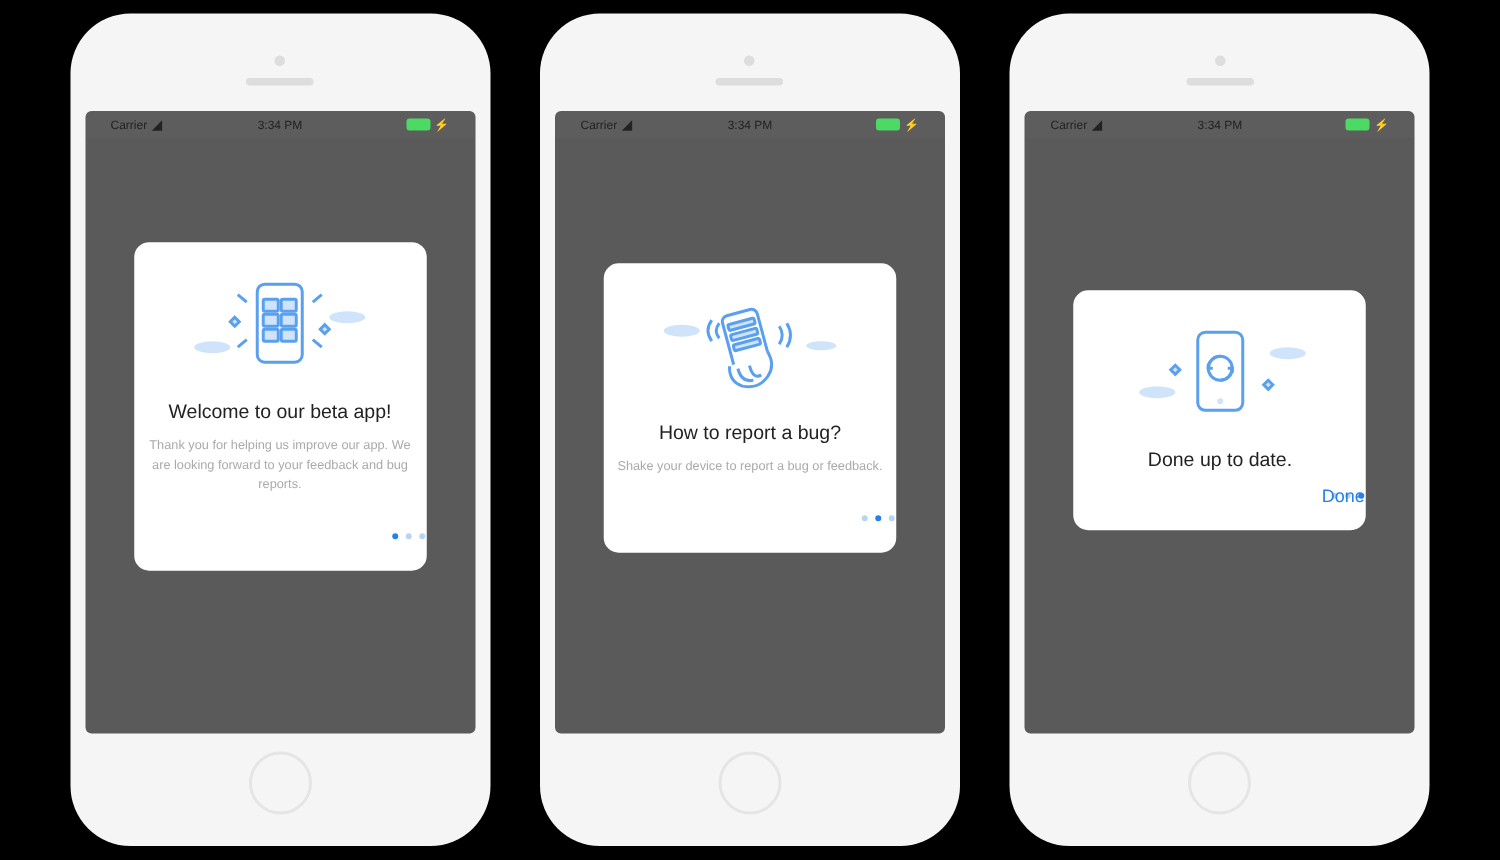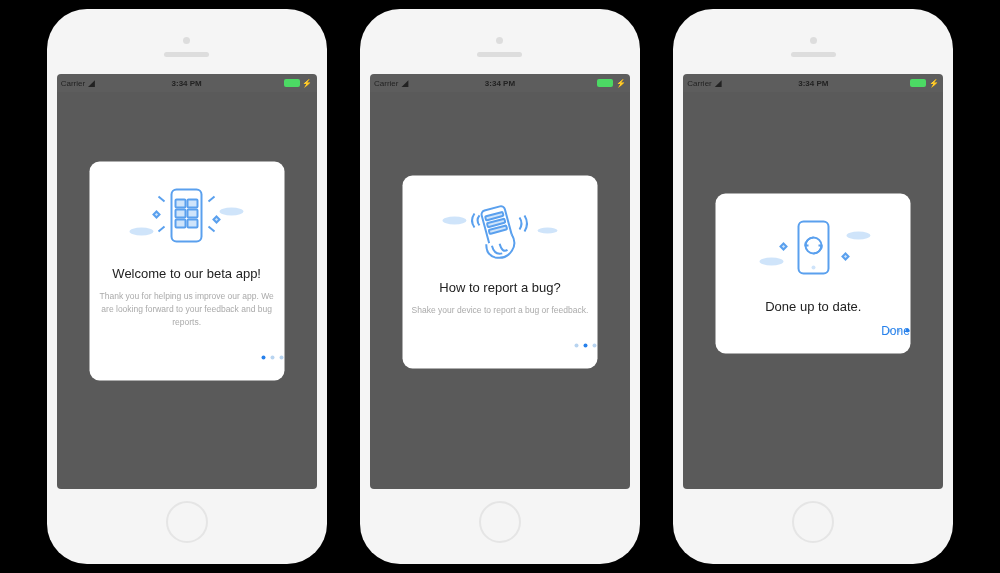--- a/index.html
+++ b/index.html
@@ -51,27 +51,27 @@
       border-radius: 4px;
       position: relative;
       overflow: hidden;
     }
     .status-bar {
       height: 18px;
       width: 100%;
       display: flex;
       justify-content: space-between;
       align-items: center;
-      padding: 0 4px;
+      padding: 0 17px;
       font-size: 8px;
       color: #222;
       background: rgba(255,255,255,0.02);
     }
     .status-left { display: flex; gap: 3px; align-items: center; }
-    .status-center { font-weight: 700; position: absolute; left: 50%; transform: translateX(-50%); }
+    .status-center { font-weight: 400; position: absolute; left: 50%; transform: translateX(-50%); }
     .status-right { display: flex; gap: 3px; align-items: center; }
     .battery {
       width: 16px; height: 8px;
       background: #4cd964;
       border-radius: 2px;
     }
     .wifi-icon {
       font-size: 9px;
     }
     .modal {

